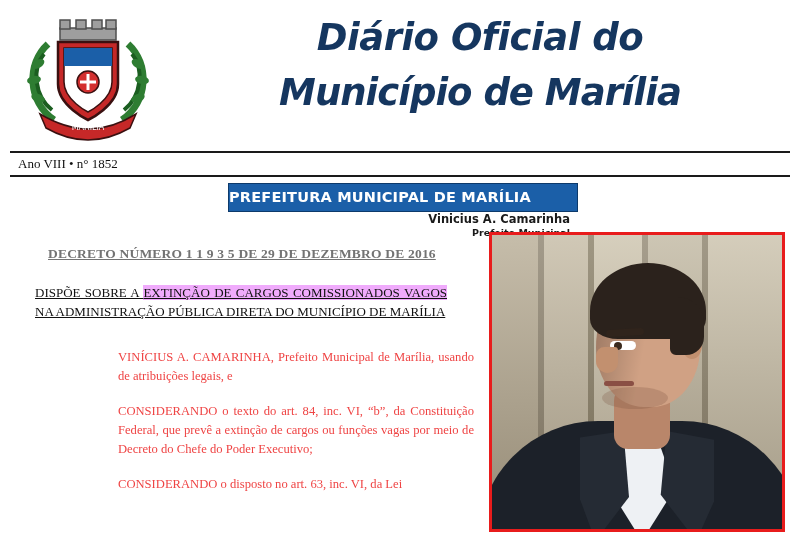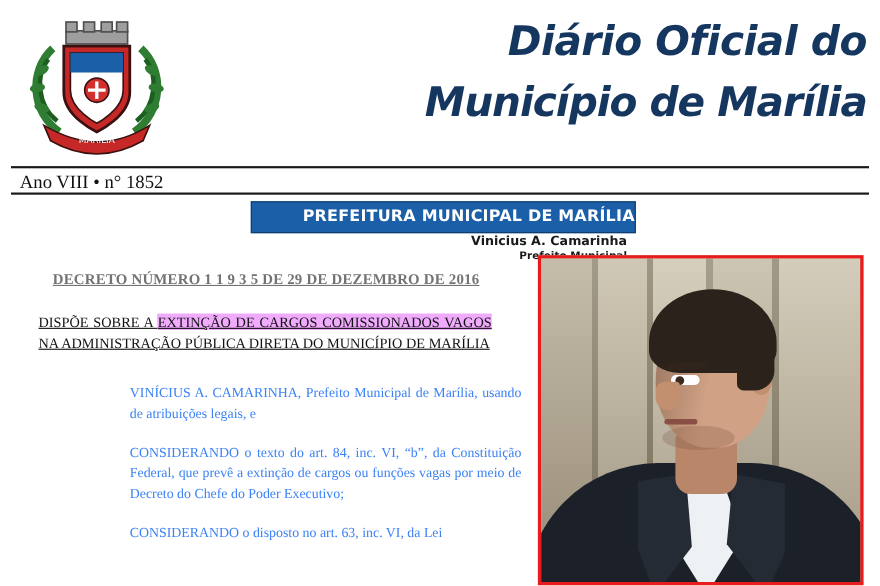--- a/index.html
+++ b/index.html
@@ -29,21 +29,21 @@
     left: 18px;
     top: 14px;
     width: 140px;
     height: 128px;
   }
   .masthead-titles {
     position: absolute;
     left: 172px;
     top: 16px;
     width: 616px;
-    text-align: right;
+    text-align: center;
   }
   .title-line1 {
     font-family: "DejaVu Sans", sans-serif;
     font-weight: bold;
     font-style: italic;
     font-size: 37px;
     line-height: 44px;
     color: #15365f;
     letter-spacing: -0.5px;
     white-space: nowrap;
@@ -76,21 +76,21 @@
     height: 2px;
     background: #1a1a1a;
   }
   .infobar {
     position: absolute;
     left: 10px;
     top: 154px;
     width: 780px;
     height: 20px;
     font-family: "Liberation Serif", serif;
-    font-size: 17px;
+    font-size: 13px;
     color: #111;
   }
   .infobar .left {
     position: absolute;
     left: 8px; top: 2px;
   }
   .infobar .center {
     position: absolute;
     left: 0; right: 0; top: 2px;
     text-align: center;
@@ -108,21 +108,21 @@
     width: 348px;
     height: 27px;
     background: #1b5fa8;
     border: 1px solid #0d3a6b;
   }
   .org-band .org-name {
     color: #ffffff;
     font-family: "DejaVu Sans", sans-serif;
     font-weight: bold;
     font-size: 14.5px;
-    text-align: right;
+    text-align: left;
     line-height: 27px;
     letter-spacing: 0.2px;
   }
   .mayor-block {
     position: absolute;
     left: 228px;
     top: 212px;
     width: 348px;
     text-align: right;
     padding-right: 6px;
@@ -174,21 +174,21 @@
 
   .body-col {
     position: absolute;
     left: 118px;
     top: 348px;
     width: 356px;
     font-family: "Liberation Serif", serif;
     font-size: 12.6px;
     line-height: 19px;
     text-align: justify;
-    color: #3b82f6;
+    color: #ef4444;
   }
   .body-col p {
     margin: 0 0 16px 0;
   }
 
   
   .photo-frame {
     position: absolute;
     left: 489px;
     top: 232px;

